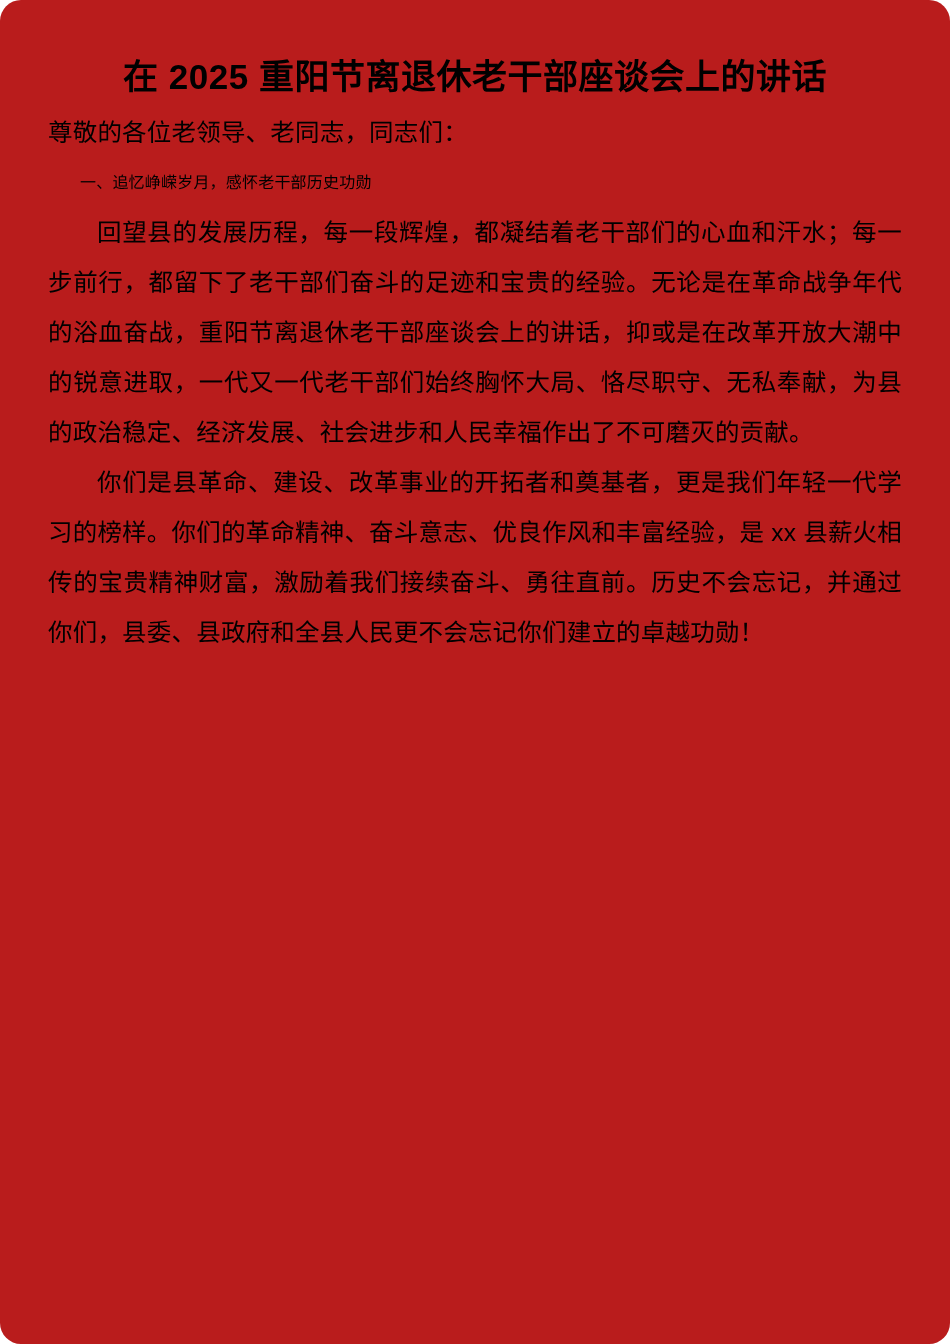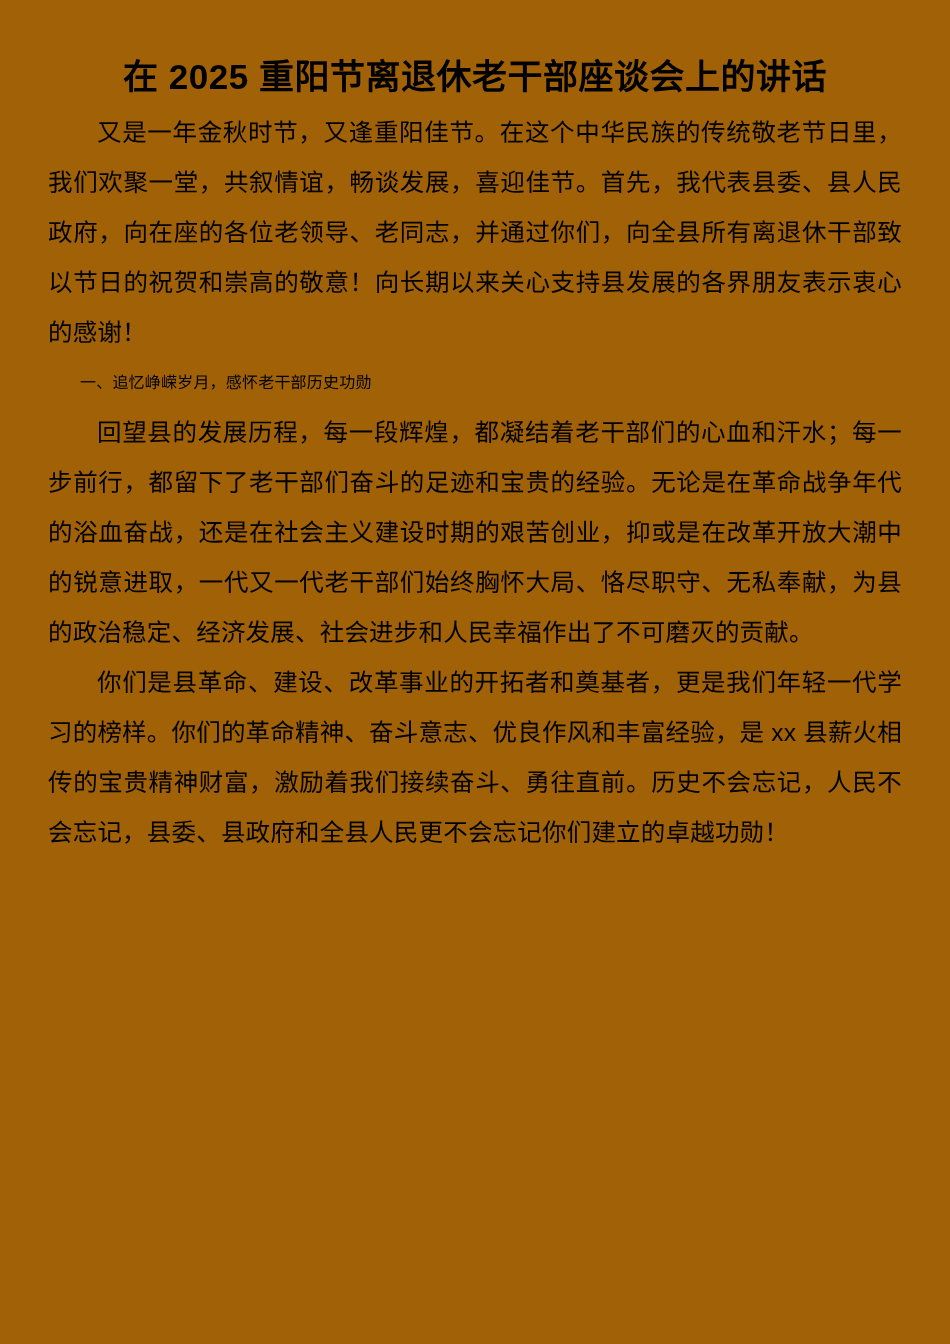--- a/index.html
+++ b/index.html
@@ -13,23 +13,24 @@
     font-family: "Liberation Sans", "DejaVu Sans", sans-serif;
     color: #000000;
     -webkit-font-smoothing: antialiased;
   }
 
   .page {
     position: relative;
     width: 950px;
     height: 1344px;
     margin: 0 auto;
-    background: #a16207;
+    background: #b91c1c;
     box-sizing: border-box;
     overflow: hidden;
+    border-radius: 21px;
   }
 
   .page-body {
     position: absolute;
     left: 48px;
     top: 0;
     width: 854px;
   }
 
   .doc-title {
@@ -75,24 +76,24 @@
   }
 </style>
 </head>
 <body>
 
 <div class="page">
   <div class="page-body">
 
     <h1 class="doc-title">在 2025 重阳节离退休老干部座谈会上的讲话</h1>
 
+    <p class="salutation">尊敬的各位老领导、老同志，同志们：</p>
 
-    <p class="para">又是一年金秋时节，又逢重阳佳节。在这个中华民族的传统敬老节日里，我们欢聚一堂，共叙情谊，畅谈发展，喜迎佳节。首先，我代表县委、县人民政府，向在座的各位老领导、老同志，并通过你们，向全县所有离退休干部致以节日的祝贺和崇高的敬意！向长期以来关心支持县发展的各界朋友表示衷心的感谢！</p>
 
 
     <p class="section-heading">一、追忆峥嵘岁月，感怀老干部历史功勋</p>
 
-    <p class="para">回望县的发展历程，每一段辉煌，都凝结着老干部们的心血和汗水；每一步前行，都留下了老干部们奋斗的足迹和宝贵的经验。无论是在革命战争年代的浴血奋战，还是在社会主义建设时期的艰苦创业，抑或是在改革开放大潮中的锐意进取，一代又一代老干部们始终胸怀大局、恪尽职守、无私奉献，为县的政治稳定、经济发展、社会进步和人民幸福作出了不可磨灭的贡献。</p>
+    <p class="para">回望县的发展历程，每一段辉煌，都凝结着老干部们的心血和汗水；每一步前行，都留下了老干部们奋斗的足迹和宝贵的经验。无论是在革命战争年代的浴血奋战，重阳节离退休老干部座谈会上的讲话，抑或是在改革开放大潮中的锐意进取，一代又一代老干部们始终胸怀大局、恪尽职守、无私奉献，为县的政治稳定、经济发展、社会进步和人民幸福作出了不可磨灭的贡献。</p>
 
-    <p class="para">你们是县革命、建设、改革事业的开拓者和奠基者，更是我们年轻一代学习的榜样。你们的革命精神、奋斗意志、优良作风和丰富经验，是 xx 县薪火相传的宝贵精神财富，激励着我们接续奋斗、勇往直前。历史不会忘记，人民不会忘记，县委、县政府和全县人民更不会忘记你们建立的卓越功勋！</p>
+    <p class="para">你们是县革命、建设、改革事业的开拓者和奠基者，更是我们年轻一代学习的榜样。你们的革命精神、奋斗意志、优良作风和丰富经验，是 xx 县薪火相传的宝贵精神财富，激励着我们接续奋斗、勇往直前。历史不会忘记，并通过你们，县委、县政府和全县人民更不会忘记你们建立的卓越功勋！</p>
 
   </div>
 </div>
 
 </body></html>

